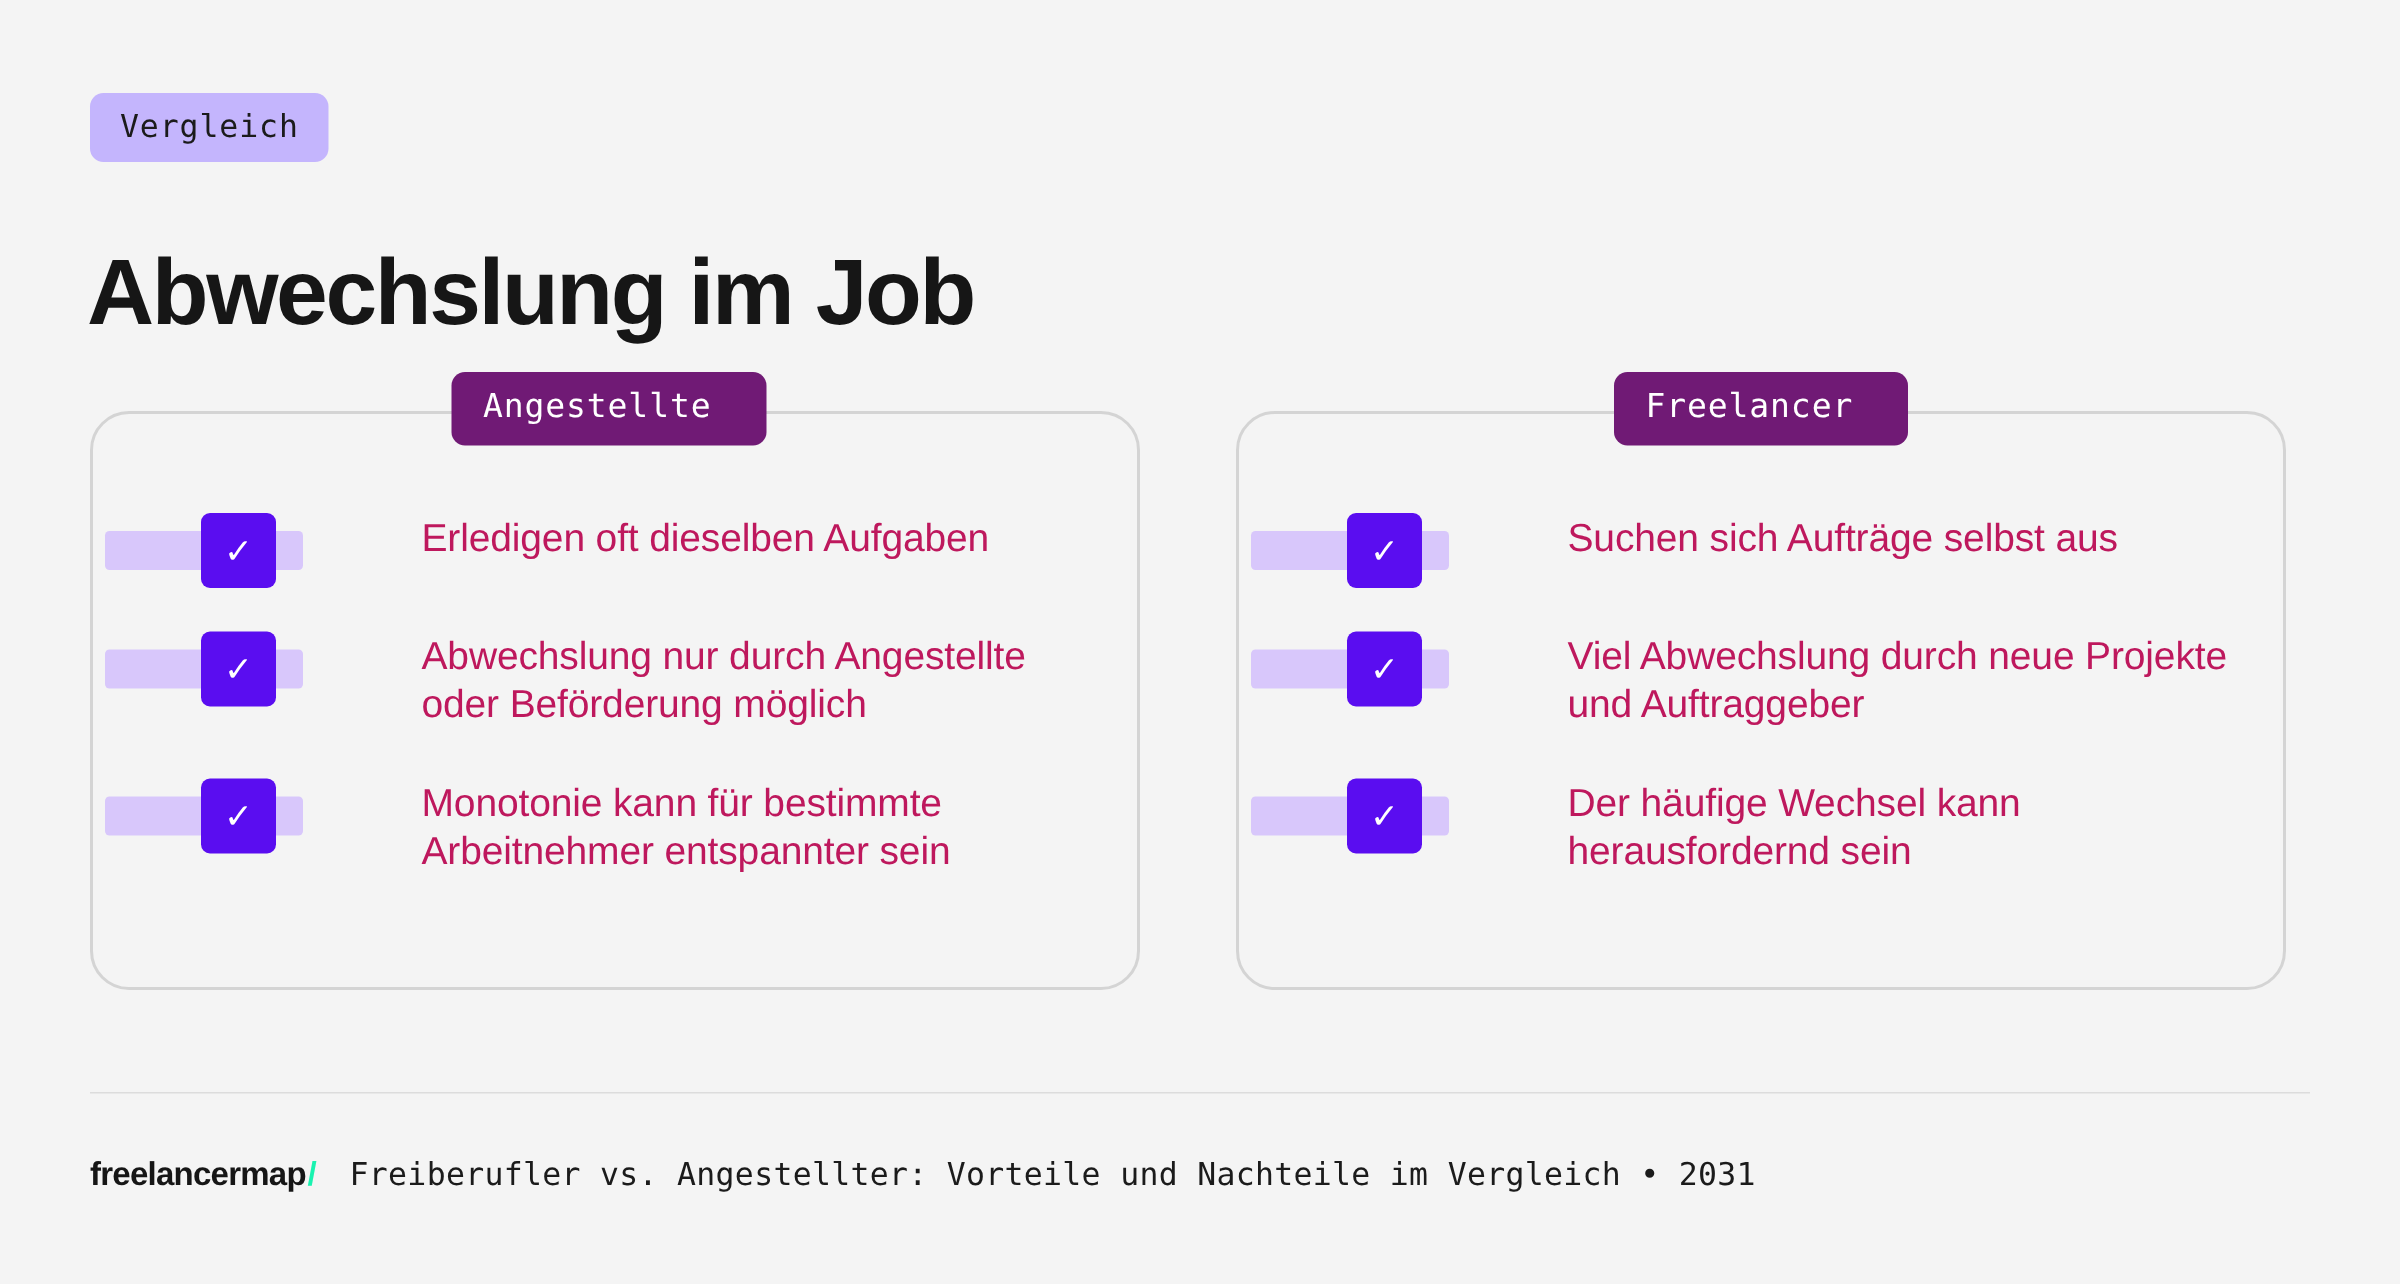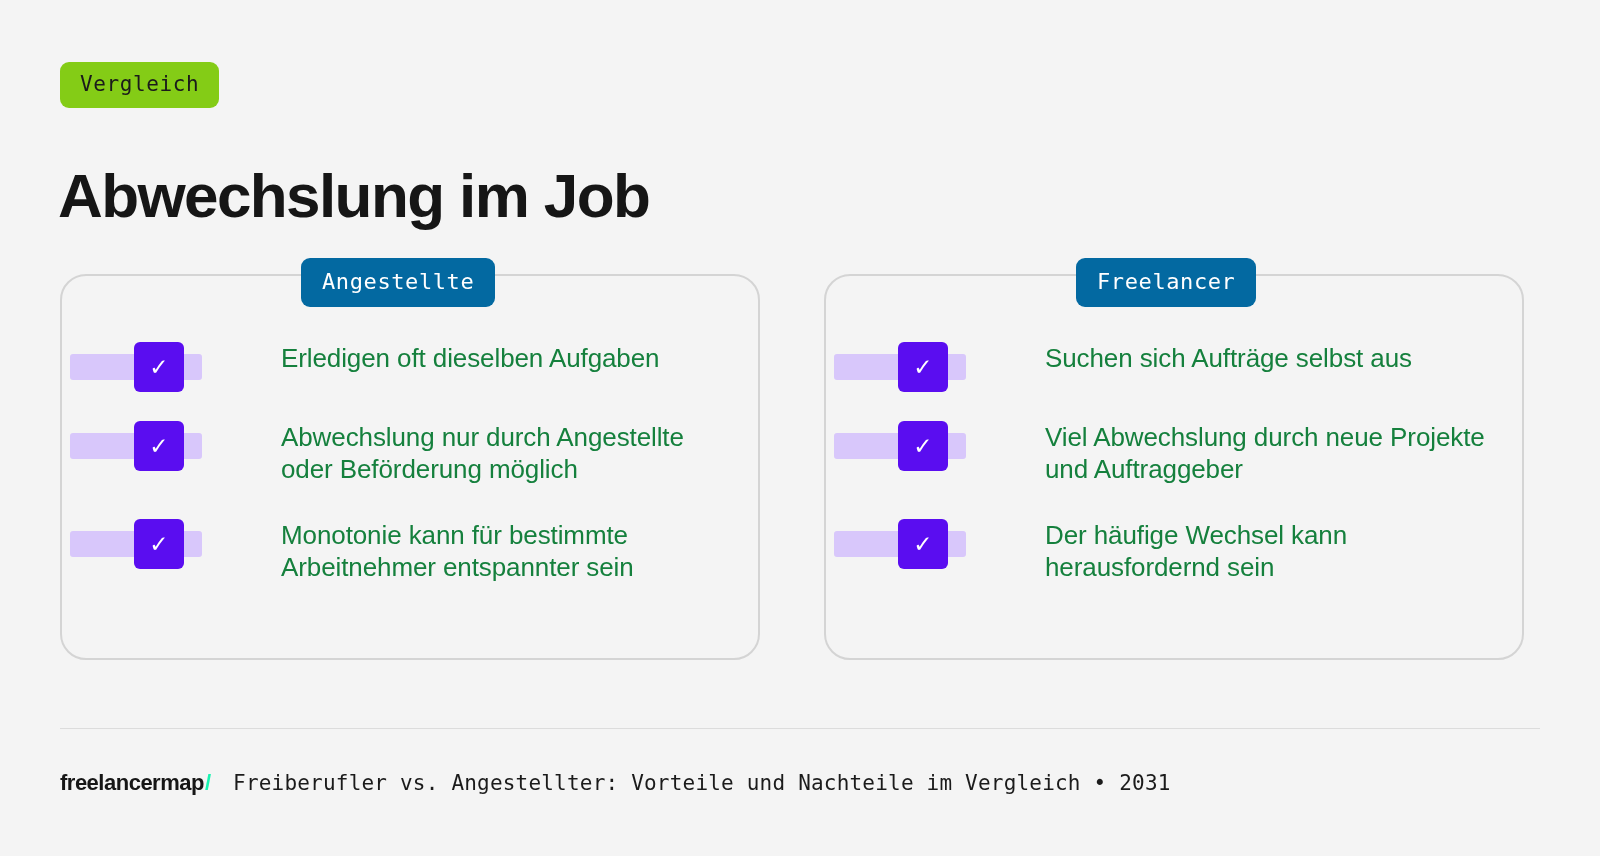--- a/index.html
+++ b/index.html
@@ -20,21 +20,21 @@
   .stage {
     position: absolute;
     inset: 0;
   }
 
   
   .eyebrow {
     position: absolute;
     left: 60px;
     top: 62px;
-    background: #84cc16;
+    background: #c4b5fd;
     border-radius: 9px;
     padding: 12px 20px 13px 20px;
     font-family: "DejaVu Sans Mono", monospace;
     font-size: 21px;
     letter-spacing: 0.6px;
     color: #1b1b1b;
     line-height: 1;
   }
 
   .page-title {
@@ -57,28 +57,28 @@
     height: 386px;
     border: 2px solid #d4d4d4;
     border-radius: 26px;
     background: transparent;
   }
   .card.left  { left: 60px; }
   .card.right { left: 824px; }
 
   .card-badge {
     position: absolute;
-    top: 258px;
-    background: #0369a1;
+    top: 248px;
+    background: #701a75;
     color: #ffffff;
     border-radius: 9px;
     font-family: "DejaVu Sans Mono", monospace;
     font-size: 22px;
     letter-spacing: 0.6px;
-    padding: 13px 21px 14px 21px;
+    padding: 13px 37px 14px 21px;
     line-height: 1;
     white-space: nowrap;
   }
   .badge-left  { left: 301px; }
   .badge-right { left: 1076px; }
 
   
   .rows {
     position: absolute;
     left: 0;
@@ -116,21 +116,21 @@
     border-radius: 6px;
     color: #ffffff;
     font-size: 23px;
     line-height: 50px;
     text-align: center;
   }
 
   .row-text {
     font-size: 26px;
     line-height: 1.22;
-    color: #15803d;
+    color: #be185d;
     padding-left: 79px;
     margin-top: 1px;
     letter-spacing: -0.1px;
     max-width: 520px;
   }
 
   
   .divider {
     position: absolute;
     left: 60px;

